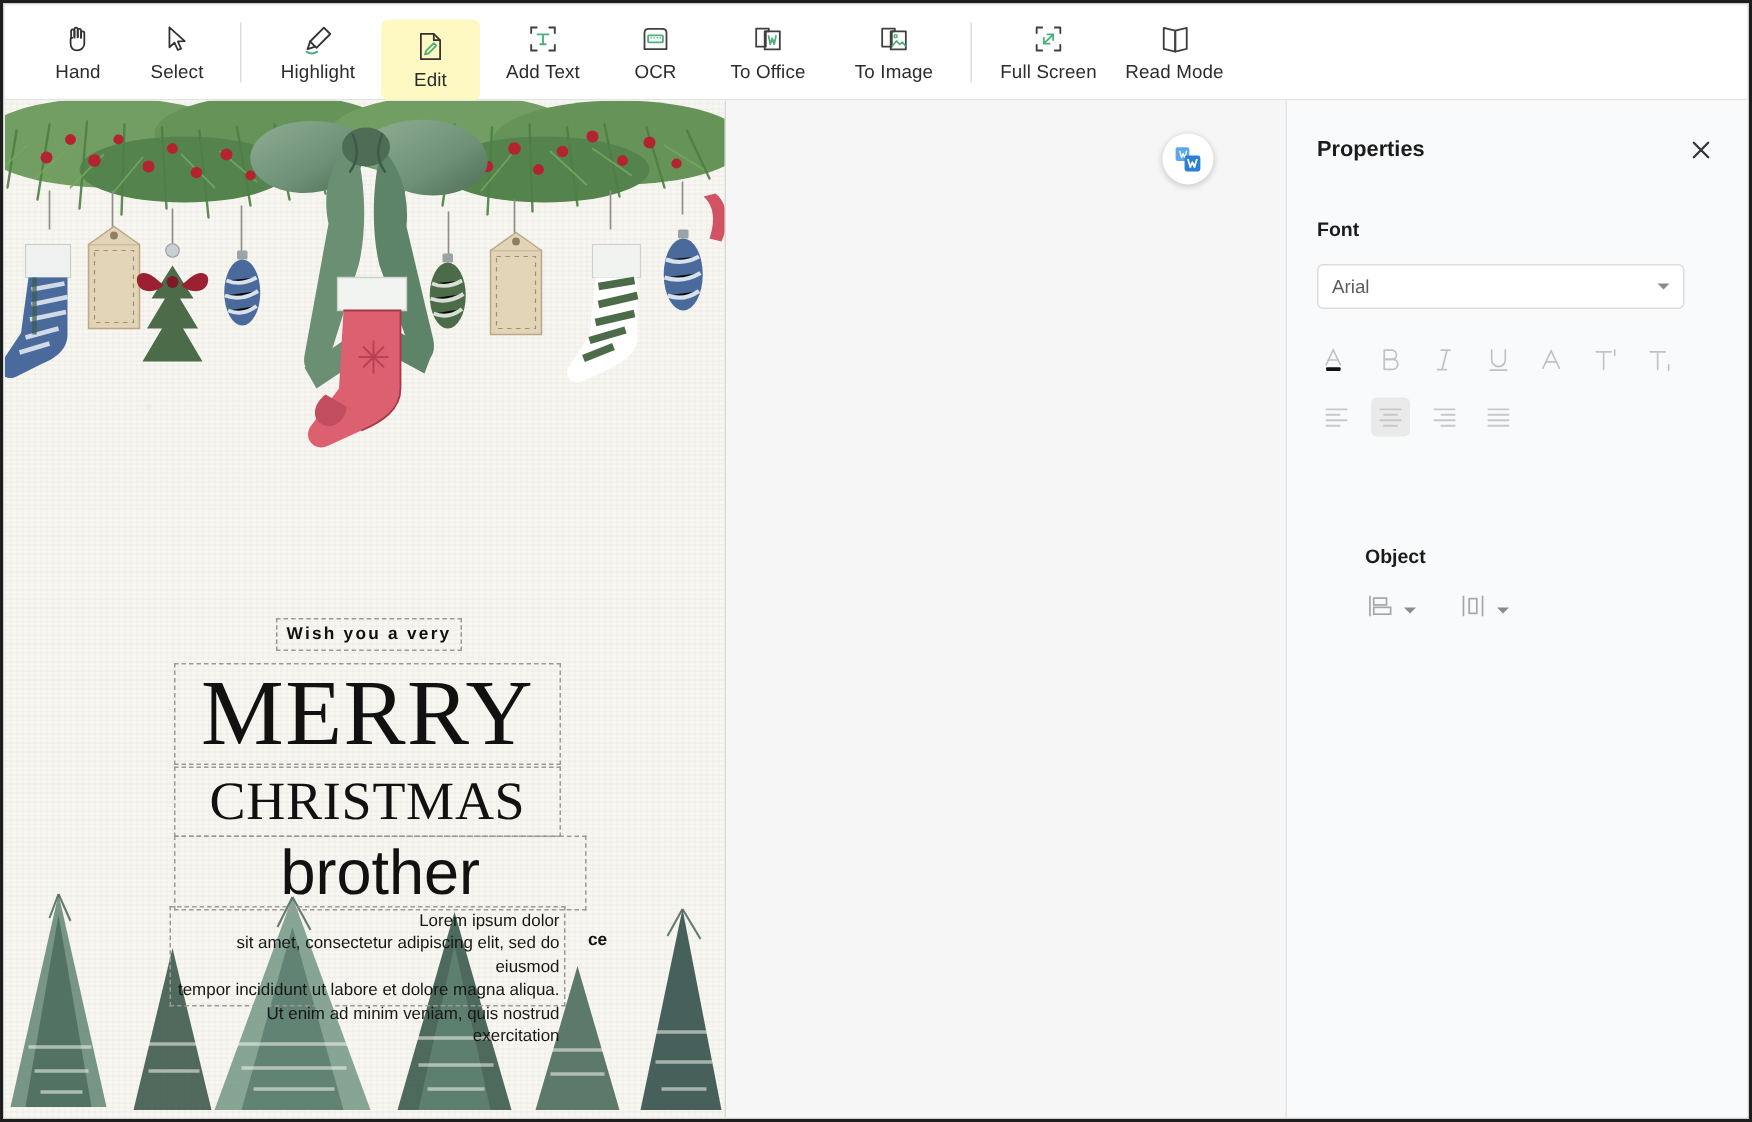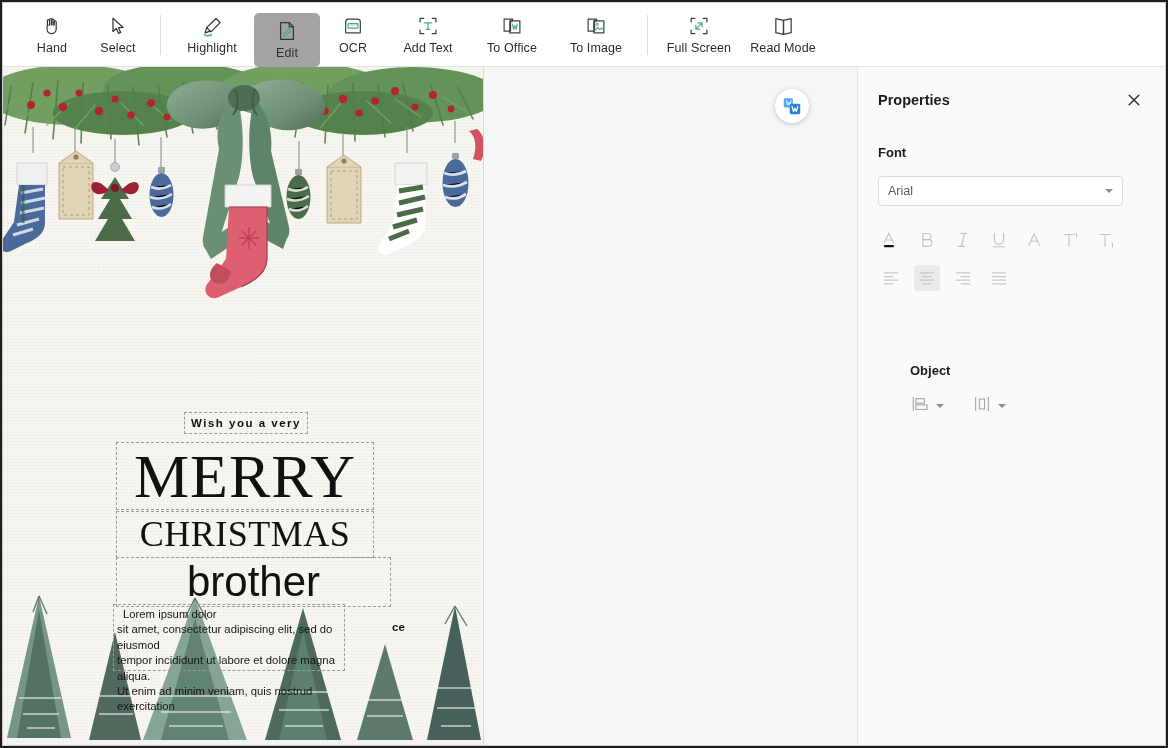--- a/index.html
+++ b/index.html
@@ -37,21 +37,21 @@
     display: flex;
     flex-direction: column;
     align-items: center;
     justify-content: center;
     gap: 3px;
     border-radius: 5px;
     cursor: pointer;
     background: transparent;
     border: none;
   }
-  .tool-btn.active { background: #a3a3a3; margin-top: 10px; }
+  .tool-btn.active { background: #fef9c3; margin-top: 10px; }
   .tool-btn .ti {
     width: 24px; height: 24px;
     display: flex; align-items: center; justify-content: center;
   }
   .tool-btn .tl {
     font-size: 12.5px;
     color: #2c2c2c;
     white-space: nowrap;
     letter-spacing: 0.1px;
   }
@@ -133,26 +133,26 @@
     font-family: "Liberation Serif", serif;
     font-size: 36px; line-height: 43px; font-weight: 400;
     letter-spacing: 0.5px;
   }
   .tb-brother {
     left: 113px; top: 490px; width: 275px; height: 50px;
     font-family: "Liberation Sans", sans-serif;
     font-size: 42px; line-height: 42px; font-weight: 400;
   }
   .tb-body {
-    left: 110px; top: 537px; width: 232px; height: 67px;
+    left: 110px; top: 537px; width: 264px; height: 67px;
     display: block;
     padding: 2px 3px;
     font-size: 11.3px;
     line-height: 15.4px;
-    text-align: left;
+    text-align: right;
     color: #161616;
   }
   .tb-body .l1 { padding-left: 6px; }
   .frag-ce {
     position: absolute;
     left: 389px; top: 554px;
     font-size: 11.5px;
     font-weight: bold;
     color: #111;
   }
@@ -286,39 +286,39 @@
       <span class="ti">
         <svg width="22" height="22" viewBox="0 0 24 24" fill="none" stroke-width="1.3" stroke-linejoin="round">
           <path d="M5 2.8h9.4L19 7.4V21.2H5Z" stroke="#333"></path>
           <path d="M14.4 2.8v4.6H19" stroke="#333"></path>
           <path d="M14.4 9.6 8.8 15.2l-.8 2.6 2.6-.8 5.6-5.6z" stroke="#4caf7d" stroke-width="1.35"></path>
         </svg>
       </span>
       <span class="tl">Edit</span>
     </div>
 
+    <div class="tool-btn tool-wide">
+      <span class="ti">
+        <svg width="22" height="22" viewBox="0 0 24 24" fill="none" stroke="#4caf7d" stroke-width="1.35" stroke-linecap="round">
+          <path d="M3.4 7.6V3.6h4M16.6 3.6h4v4M20.6 16.4v4h-4M7.4 20.4h-4v-4" stroke="#3f3f3f"></path>
+          <path d="M8 8.6h8M12 8.6v7.2M10 15.8h4"></path>
+        </svg>
+      </span>
+      <span class="tl">Add Text</span>
+    </div>
+
     <div class="tool-btn">
       <span class="ti">
         <svg width="22" height="22" viewBox="0 0 24 24" fill="none" stroke="#3f3f3f" stroke-width="1.3" stroke-linejoin="round">
           <path d="M4 7.6c0-1.8 1.2-3 3-3h10c1.8 0 3 1.2 3 3v11.8H4Z"></path>
           <rect x="6.6" y="9.4" width="10.8" height="5" rx="0.6" stroke="#4caf7d"></rect>
           <path d="M8.4 11.1h.9M10.6 11.1h.9M12.8 11.1h.9M15 11.1h.9" stroke="#4caf7d" stroke-width="1"></path>
         </svg>
       </span>
       <span class="tl">OCR</span>
-    </div>
-
-    <div class="tool-btn tool-wide">
-      <span class="ti">
-        <svg width="22" height="22" viewBox="0 0 24 24" fill="none" stroke="#4caf7d" stroke-width="1.35" stroke-linecap="round">
-          <path d="M3.4 7.6V3.6h4M16.6 3.6h4v4M20.6 16.4v4h-4M7.4 20.4h-4v-4" stroke="#3f3f3f"></path>
-          <path d="M8 8.6h8M12 8.6v7.2M10 15.8h4"></path>
-        </svg>
-      </span>
-      <span class="tl">Add Text</span>
     </div>
 
     <div class="tool-btn tool-wide">
       <span class="ti">
         <svg width="22" height="22" viewBox="0 0 24 24" fill="none" stroke-width="1.3" stroke-linejoin="round">
           <path d="M3.4 4.4h9.2v2h-2.2v11.2H3.4Z" stroke="#3f3f3f"></path>
           <rect x="9.6" y="6.4" width="11" height="13.2" stroke="#3f3f3f"></rect>
           <path d="M12.4 9.8l1.3 6 1.4-4.3 1.4 4.3 1.3-6" stroke="#4caf7d" stroke-width="1.25" stroke-linecap="round"></path>
         </svg>
       </span>

